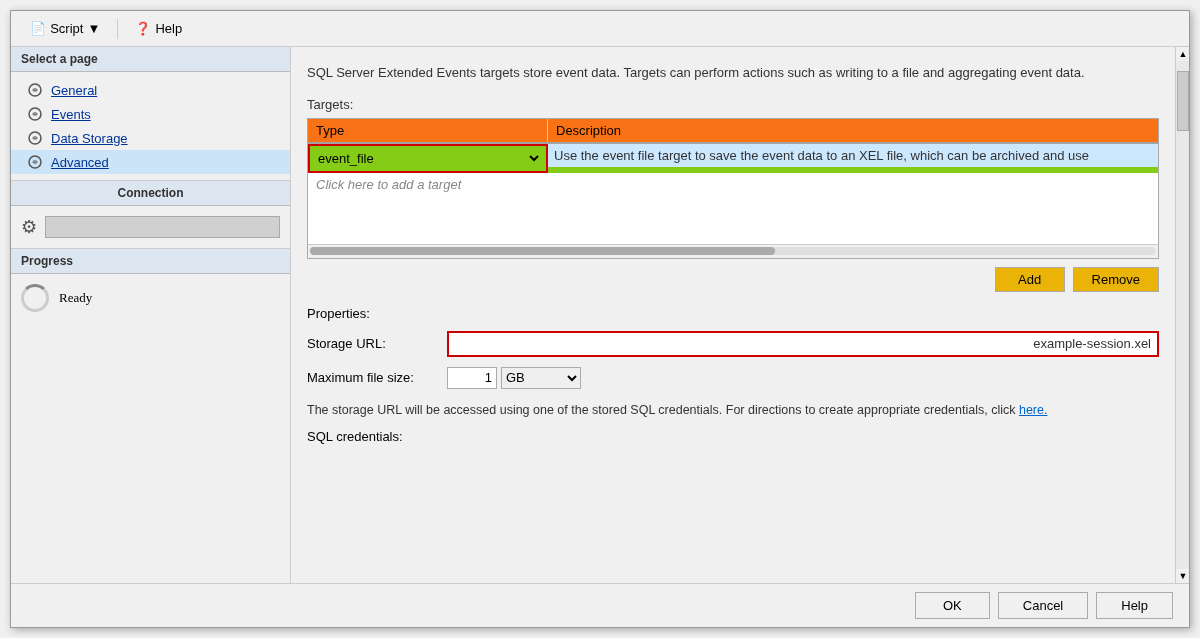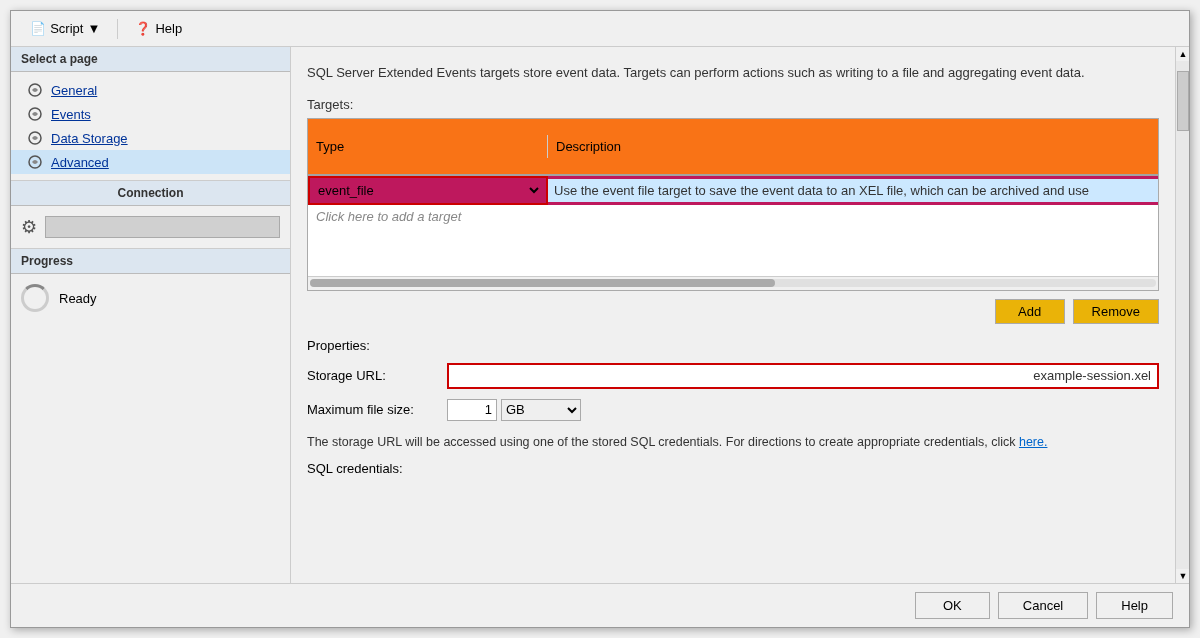--- a/index.html
+++ b/index.html
@@ -111,20 +111,21 @@
     }
     
     .progress-section {
       border-top: 1px solid #ccc;
     }
     .progress-content {
       padding: 10px;
       display: flex;
       align-items: center;
       gap: 10px;
+      font-family: Liberation Serif, serif;
     }
     .spinner {
       width: 28px;
       height: 28px;
       border: 3px solid #ccc;
       border-radius: 50%;
       border-top-color: #888;
       flex-shrink: 0;
     }
     
@@ -161,31 +162,31 @@
     }
     .th-type {
       width: 240px;
       padding: 4px 8px;
       font-size: 13px;
       border-right: 1px solid #ccc;
       font-weight: normal;
     }
     .th-desc {
       flex: 1;
-      padding: 20px 8px;
+      padding: 4px 8px;
       font-size: 13px;
       font-weight: normal;
     }
     .targets-table-body {
       min-height: 100px;
     }
     .target-row {
       display: flex;
-      align-items: center;
-      background: #be185d;
+      align-items: flex-start;
+      background: #84cc16;
     }
     .target-type-cell {
       width: 240px;
       padding: 4px 4px;
       border-right: 1px solid #ccc;
       display: flex;
       align-items: center;
       border: 2px solid #cc0000;
     }
     .target-type-select {

